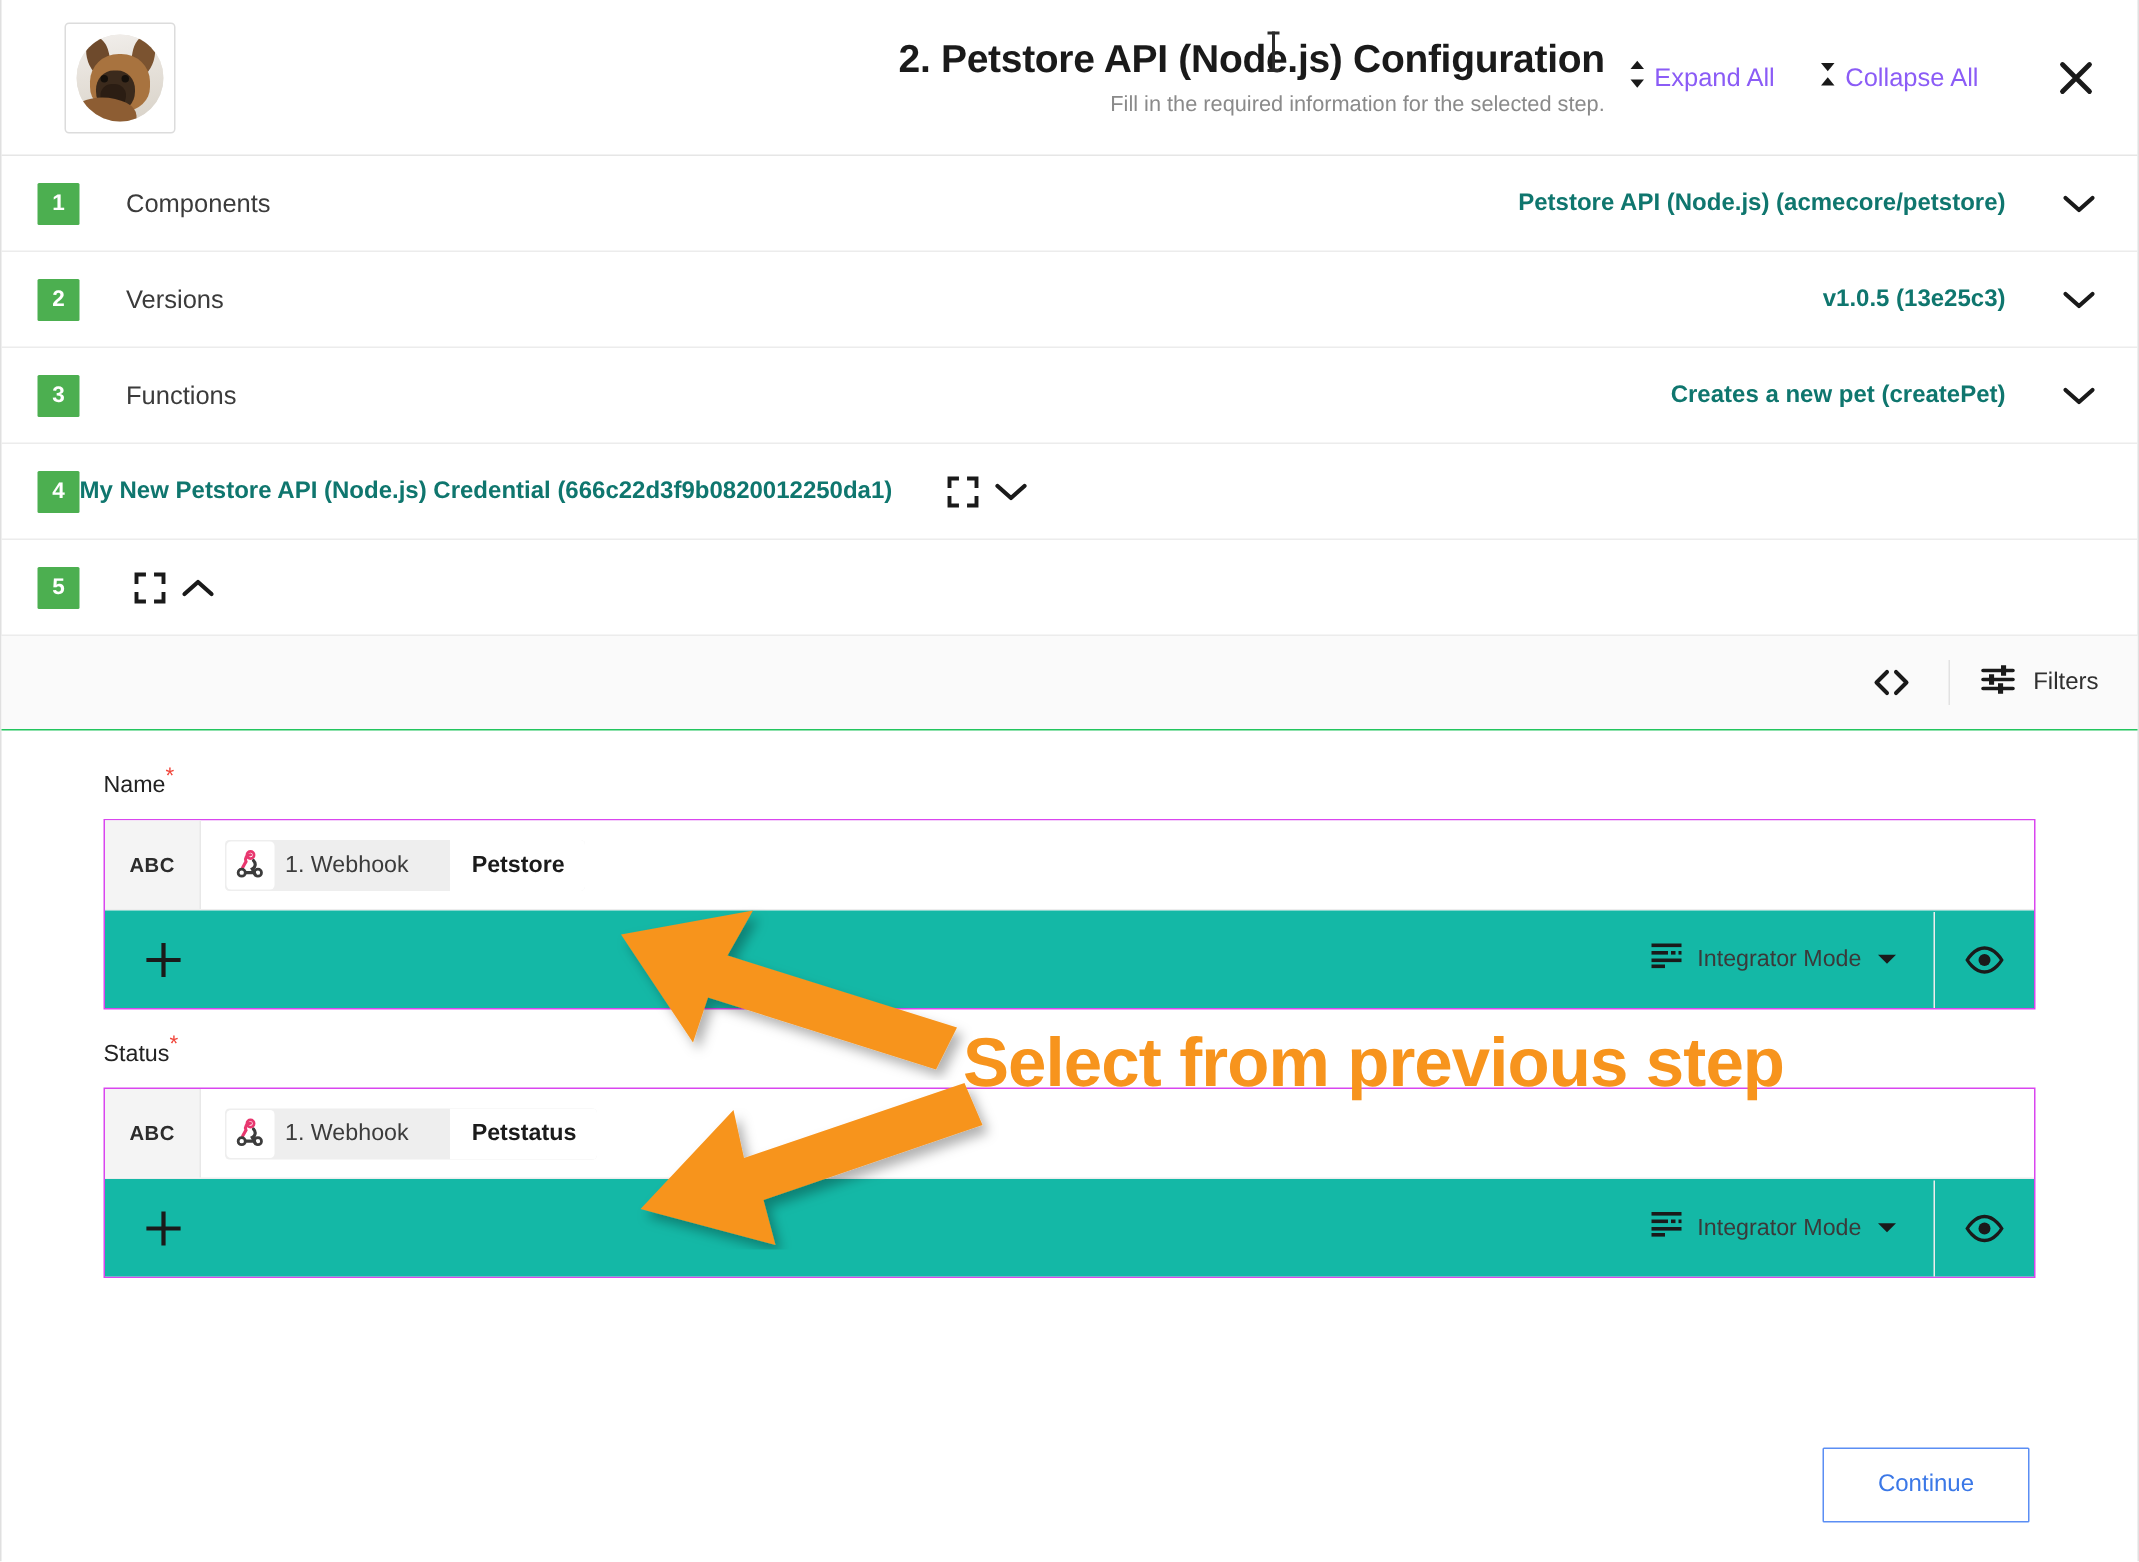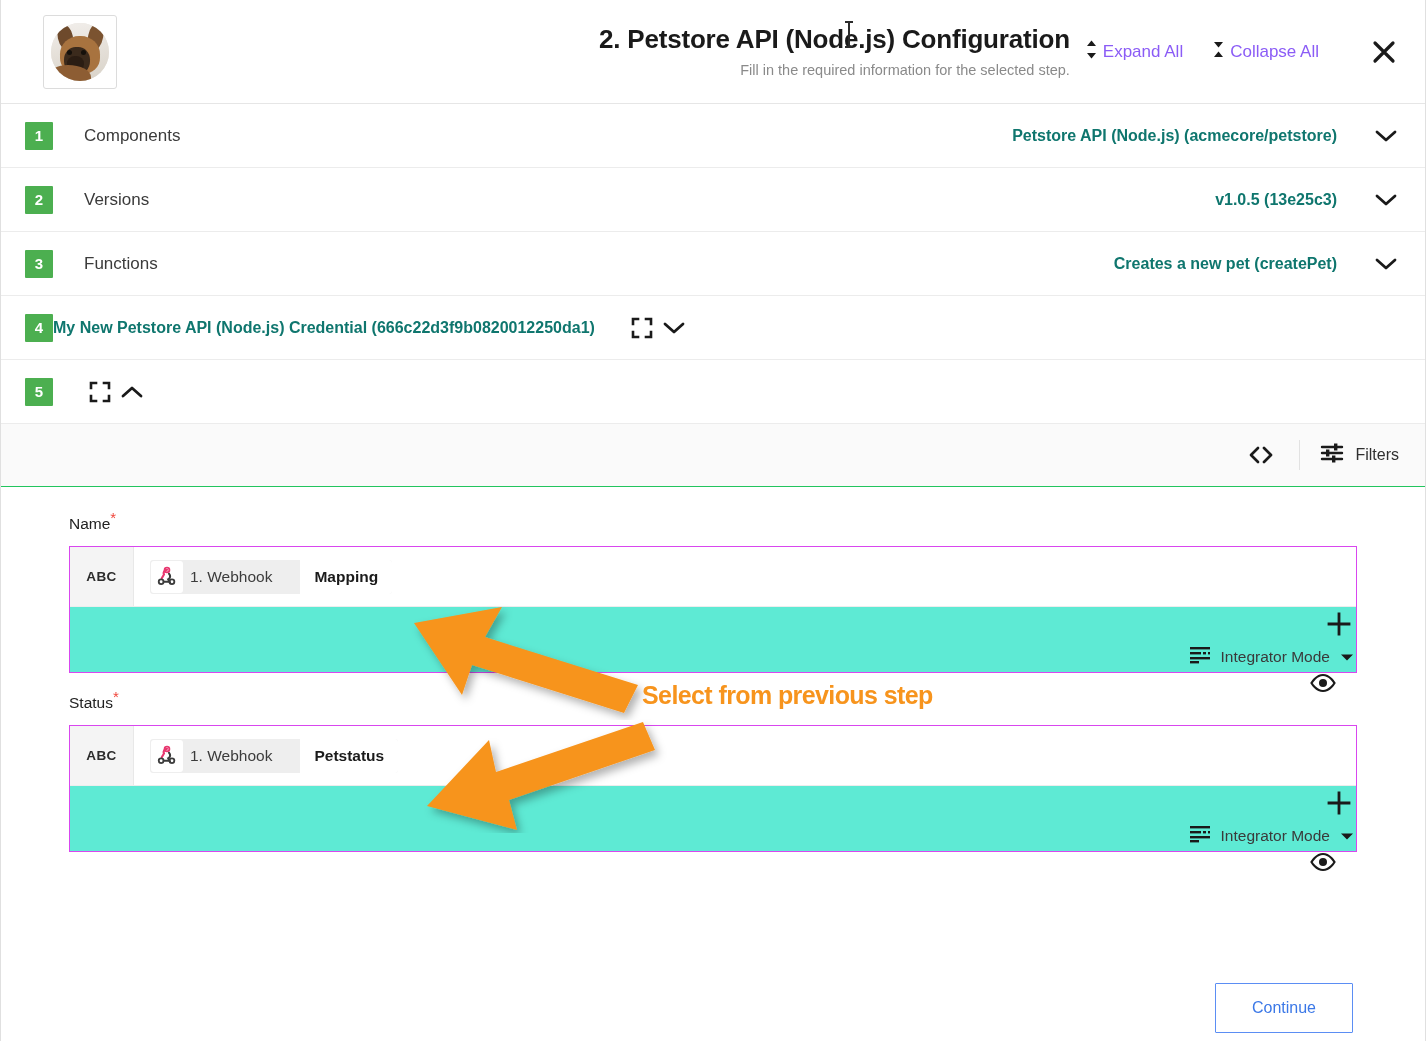--- a/index.html
+++ b/index.html
@@ -268,24 +268,23 @@
     color: #1b1b1b;
     background: #fff;
     height: 34px;
     display: flex; align-items: center;
     padding: 0 14px;
   }
 
   .field-bottom {
     height: 65px;
     display: flex;
-    align-items: flex-end;
-    background: #5eead4;
+    align-items: center;
+    background: #14b8a6;
     padding-left: 22px;
-    flex-direction: column;
   }
   .plus-btn {
     width: 34px; height: 34px;
     display: flex; align-items: center; justify-content: center;
     cursor: pointer;
     flex: 0 0 auto;
   }
   .field-bottom-spacer { flex: 1 1 auto; }
   .mode-btn {
     display: flex; align-items: center; gap: 10px;
@@ -303,21 +302,21 @@
     width: 66px;
     display: flex; align-items: center; justify-content: center;
     cursor: pointer;
     flex: 0 0 auto;
   }
 
   
   .footer {
     position: absolute;
     left: 0; right: 0;
-    bottom: 8px;
+    bottom: 26px;
     display: flex;
     justify-content: flex-end;
     padding-right: 72px;
   }
   .continue-btn {
     border: 1px solid #5b8ef4;
     background: #fff;
     color: #3b78e7;
     font-size: 16px;
     font-family: "Liberation Sans", sans-serif;
@@ -330,21 +329,21 @@
   .anno-layer {
     position: absolute;
     inset: 0;
     pointer-events: none;
     z-index: 50;
   }
   .anno-text {
     position: absolute;
     left: 641px;
     top: 681px;
-    font-size: 25px;
+    font-size: 46px;
     font-weight: bold;
     color: #f7941d;
     letter-spacing: -0.6px;
     white-space: nowrap;
   }
   .arrow-svg { position: absolute; }
 </style>
 </head>
 <body>
 
@@ -498,21 +497,21 @@
               <svg width="22" height="22" viewBox="0 0 24 24">
                 <path d="M12 4.2 C9.2 4.2 7.6 7 8.7 9.2 L6.3 13.4" stroke="#e8376f" stroke-width="2.3" fill="none" stroke-linecap="round"></path>
                 <path d="M14.2 8.4 C16.2 10.4 15.6 13.6 13.3 14.6 L15.4 18.6" stroke="#3c3c3c" stroke-width="2.3" fill="none" stroke-linecap="round"></path>
                 <path d="M8.6 17.2 H14.2" stroke="#3c3c3c" stroke-width="2.3" fill="none" stroke-linecap="round"></path>
                 <circle cx="12" cy="4.4" r="2.6" fill="none" stroke="#e8376f" stroke-width="2"></circle>
                 <circle cx="5.6" cy="17.2" r="2.6" fill="none" stroke="#3c3c3c" stroke-width="2"></circle>
                 <circle cx="17.4" cy="17.2" r="2.6" fill="none" stroke="#3c3c3c" stroke-width="2"></circle>
               </svg>
             </span>
             <span class="chip-src">1. Webhook</span>
-            <span class="chip-val">Mapping</span>
+            <span class="chip-val">Petstore</span>
           </span>
         </div>
       </div>
       <div class="field-bottom">
         <div class="plus-btn">
           <svg width="26" height="26" viewBox="0 0 26 26">
             <path d="M13 3 V23 M3 13 H23" stroke="#1a1a1a" stroke-width="2.8" stroke-linecap="square"></path>
           </svg>
         </div>
         <div class="field-bottom-spacer"></div>

